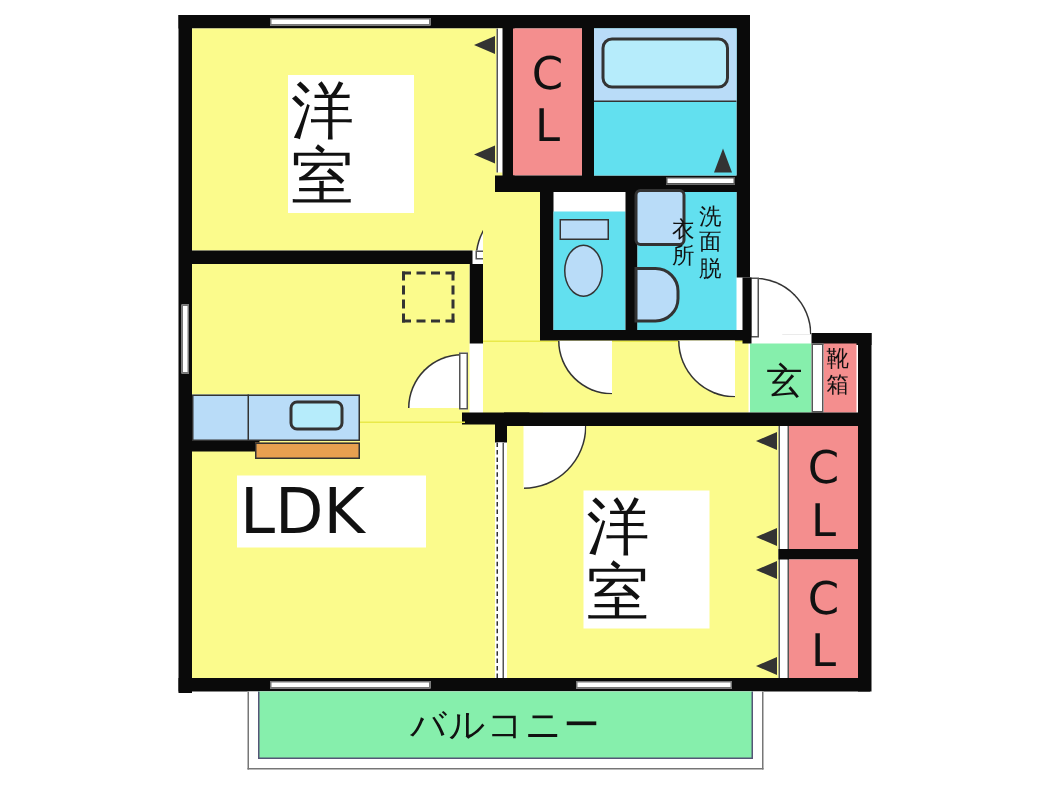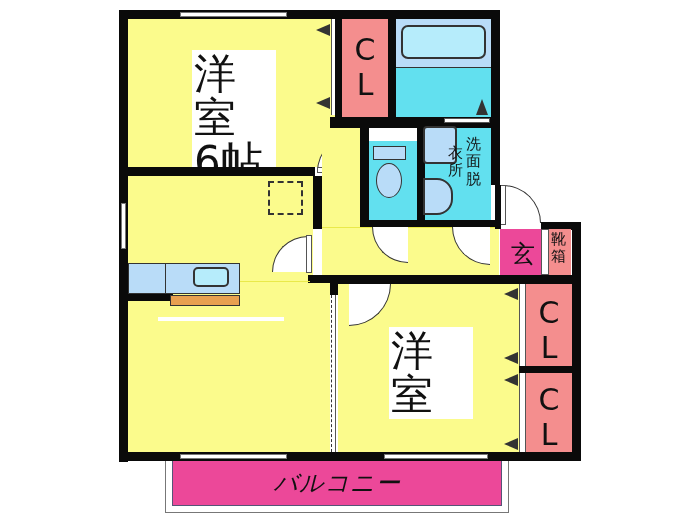--- a/index.html
+++ b/index.html
@@ -3,21 +3,21 @@
 <meta charset="utf-8">
 <style>
   html,body{margin:0;padding:0;background:#ffffff;}
   body{width:700px;height:525px;position:relative;overflow:hidden;font-family:"DejaVu Sans","Liberation Sans",sans-serif;}
   .abs{position:absolute;box-sizing:border-box;}
   .wall{background:#0a0a0a;}
   .yellow{background:#fbfb8c;}
   .pink{background:#f48e8e;}
   .cyan{background:#62e0ef;}
   .lightblue{background:#b9dcf8;}
-  .teal{background:#ec4899;font-style:italic;}
+  .teal{background:#86efac;}
   .white{background:#ffffff;}
   .lbl{background:#fff;color:#111;line-height:1.05;}
   .big{font-size:42px;}
   .cl{font-size:30px;color:#111;text-align:center;line-height:1.15;letter-spacing:0;}
   .small{font-size:15px;color:#111;line-height:1.15;}
   .window{background:#fff;border:1px solid #777;}
   .door{background:#fff;border:1.5px solid #333;}
 </style>
 </head>
 <body>
@@ -26,21 +26,20 @@
 <div class="abs wall" style="left:119px;top:10px;width:9px;height:452px;"></div>
 <div class="abs wall" style="left:119px;top:452px;width:461px;height:9px;"></div>
 <div class="abs wall" style="left:491px;top:10px;width:9px;height:175px;"></div>
 <div class="abs wall" style="left:572px;top:222px;width:9px;height:239px;"></div>
 <div class="abs wall" style="left:541px;top:222px;width:40px;height:8px;"></div>
 
 <div class="abs yellow" style="left:128px;top:19px;width:207px;height:148px;"></div>
 <div class="abs window" style="left:180px;top:12px;width:107px;height:5px;"></div>
 <div class="abs lbl big" style="left:192px;top:50px;width:84px;padding:2px 2px;">
   <div>洋室</div>
-  <div>6帖</div>
 </div>
 
 <div class="abs white" style="left:331px;top:19px;width:6px;height:96px;border-left:1px solid #555;border-right:1px solid #555;"></div>
 <div class="abs" style="left:316px;top:24px;width:0;height:0;border-top:6px solid transparent;border-bottom:6px solid transparent;border-right:14px solid #333;"></div>
 <div class="abs" style="left:316px;top:97px;width:0;height:0;border-top:6px solid transparent;border-bottom:6px solid transparent;border-right:14px solid #333;"></div>
 
 <div class="abs wall" style="left:335px;top:10px;width:8px;height:118px;"></div>
 <div class="abs pink cl" style="left:342px;top:19px;width:46px;height:98px;padding-top:14px;">
   <div>C</div>
   <div>L</div>
@@ -105,20 +104,21 @@
 <div class="abs wall" style="left:308px;top:275px;width:45px;height:8px;"></div>
 <div class="abs" style="left:240px;top:281px;width:70px;height:1px;background:#e9e94a;"></div>
 
 <div class="abs lightblue" style="left:128px;top:263px;width:112px;height:31px;border:1px solid #333;"></div>
 <div class="abs" style="left:165px;top:263px;width:1px;height:31px;background:#333;"></div>
 <div class="abs" style="left:193px;top:267px;width:36px;height:20px;background:#b6ecfb;border:2px solid #333;border-radius:5px;"></div>
 <div class="abs wall" style="left:128px;top:294px;width:45px;height:7px;"></div>
 <div class="abs" style="left:170px;top:295px;width:70px;height:11px;background:#e8a050;border:1px solid #333;"></div>
 
 <div class="abs lbl big" style="left:158px;top:317px;width:126px;padding:2px 2px;">
+  <div>LDK</div>
 </div>
 <div class="abs window" style="left:180px;top:454px;width:107px;height:5px;"></div>
 
 <div class="abs wall" style="left:330px;top:281px;width:8px;height:14px;"></div>
 <div class="abs white" style="left:331px;top:295px;width:5px;height:157px;border-left:1px dashed #333;border-right:1px solid #555;"></div>
 
 <div class="abs wall" style="left:336px;top:275px;width:236px;height:9px;"></div>
 <div class="abs yellow" style="left:338px;top:284px;width:182px;height:168px;"></div>
 <div class="abs door" style="left:349px;top:284px;width:42px;height:42px;border-radius:0 0 42px 0;border-top:none;border-left:none;"></div>
 <div class="abs lbl big" style="left:389px;top:327px;width:84px;padding:2px 2px;">

